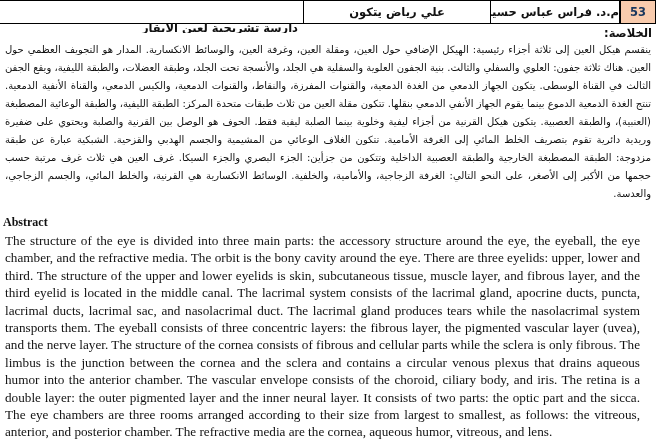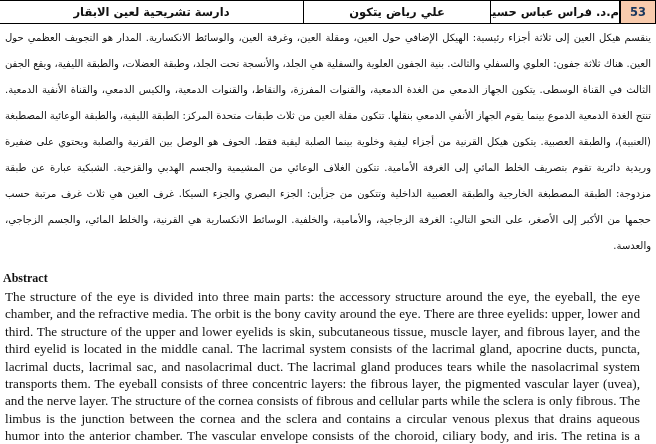--- a/index.html
+++ b/index.html
@@ -10,21 +10,21 @@
   }
   
   .header-row{
     display:flex;flex-direction:row;align-items:stretch;
     height:22px;border:1px solid #000;border-left:none;
     font-family:"DejaVu Sans",sans-serif;
     font-weight:bold;font-size:11.5px;line-height:22px;
   }
   .hcell{white-space:nowrap;overflow:hidden;}
   .hcell-title{
-    flex:1 1 auto;direction:rtl;text-align:center;padding:0 5px;
+    flex:1 1 auto;direction:rtl;text-align:right;padding:16px 5px;
   }
   .hcell-name-1{
     width:186px;flex:0 0 auto;text-align:center;
     border-left:1px solid #000;direction:rtl;
   }
   .hcell-name-2{
     width:128px;flex:0 0 auto;text-align:center;
     border-left:1px solid #000;direction:rtl;
   }
   .hcell-number{
@@ -32,21 +32,21 @@
     border-left:2px solid #000;
   }
   
   .ar-heading{
     direction:rtl;text-align:right;font-family:"DejaVu Sans",sans-serif;
     font-weight:bold;font-size:11.5px;padding:2px 4px 0 0;
   }
   .ar-body{
     direction:rtl;text-align:justify;text-justify:inter-word;
     font-family:"DejaVu Sans",sans-serif;
-    font-size:10px;line-height:26px;padding:1px 5px 0 5px;
+    font-size:10px;line-height:18px;padding:1px 5px 0 5px;
   }
   
   .en-heading{
     font-family:"Liberation Serif",serif;font-weight:bold;
     font-size:12px;padding:12px 0 2px 3px;
   }
   .en-body{
     text-align:justify;text-justify:inter-word;
     font-family:"Liberation Serif",serif;
     font-size:13.2px;line-height:17.4px;padding:0 16px 0 5px;
@@ -57,20 +57,21 @@
 
 <div class="page">
 
   <div class="header-row">
     <div class="hcell hcell-title">دارسة تشريحية لعين الابقار</div>
     <div class="hcell hcell-name-1">علي رياض يتكون</div>
     <div class="hcell hcell-name-2">م.د. فراس عباس حسين</div>
     <div class="hcell hcell-number" style="background: rgb(248, 203, 173); color: rgb(23, 54, 93);">53</div>
   </div>
 
+  <div class="ar-heading">الخلاصة:</div>
 
   <div class="ar-body">ينقسم هيكل العين إلى ثلاثة أجزاء رئيسية: الهيكل الإضافي حول العين، ومقلة العين، وغرفة العين، والوسائط الانكسارية. المدار هو التجويف العظمي حول العين. هناك ثلاثة جفون: العلوي والسفلي والثالث. بنية الجفون العلوية والسفلية هي الجلد، والأنسجة تحت الجلد، وطبقة العضلات، والطبقة الليفية، ويقع الجفن الثالث في القناة الوسطى. يتكون الجهاز الدمعي من الغدة الدمعية، والقنوات المفرزة، والنقاط، والقنوات الدمعية، والكيس الدمعي، والقناة الأنفية الدمعية. تنتج الغدة الدمعية الدموع بينما يقوم الجهاز الأنفي الدمعي بنقلها. تتكون مقلة العين من ثلاث طبقات متحدة المركز: الطبقة الليفية، والطبقة الوعائية المصطبغة (العنبية)، والطبقة العصبية. يتكون هيكل القرنية من أجزاء ليفية وخلوية بينما الصلبة ليفية فقط. الحوف هو الوصل بين القرنية والصلبة ويحتوي على ضفيرة وريدية دائرية تقوم بتصريف الخلط المائي إلى الغرفة الأمامية. تتكون الغلاف الوعائي من المشيمية والجسم الهدبي والقزحية. الشبكية عبارة عن طبقة مزدوجة: الطبقة المصطبغة الخارجية والطبقة العصبية الداخلية وتتكون من جزأين: الجزء البصري والجزء السيكا. غرف العين هي ثلاث غرف مرتبة حسب حجمها من الأكبر إلى الأصغر، على النحو التالي: الغرفة الزجاجية، والأمامية، والخلفية. الوسائط الانكسارية هي القرنية، والخلط المائي، والجسم الزجاجي، والعدسة.</div>
 
   <div class="en-heading">Abstract</div>
 
   <div class="en-body">The structure of the eye is divided into three main parts: the accessory structure around the eye, the eyeball, the eye chamber, and the refractive media. The orbit is the bony cavity around the eye. There are three eyelids: upper, lower and third. The structure of the upper and lower eyelids is skin, subcutaneous tissue, muscle layer, and fibrous layer, and the third eyelid is located in the middle canal. The lacrimal system consists of the lacrimal gland, apocrine ducts, puncta, lacrimal ducts, lacrimal sac, and nasolacrimal duct. The lacrimal gland produces tears while the nasolacrimal system transports them. The eyeball consists of three concentric layers: the fibrous layer, the pigmented vascular layer (uvea), and the nerve layer. The structure of the cornea consists of fibrous and cellular parts while the sclera is only fibrous. The limbus is the junction between the cornea and the sclera and contains a circular venous plexus that drains aqueous humor into the anterior chamber. The vascular envelope consists of the choroid, ciliary body, and iris. The retina is a double layer: the outer pigmented layer and the inner neural layer. It consists of two parts: the optic part and the sicca. The eye chambers are three rooms arranged according to their size from largest to smallest, as follows: the vitreous, anterior, and posterior chamber. The refractive media are the cornea, aqueous humor, vitreous, and lens.</div>
 
 </div>
 
 </body></html>

